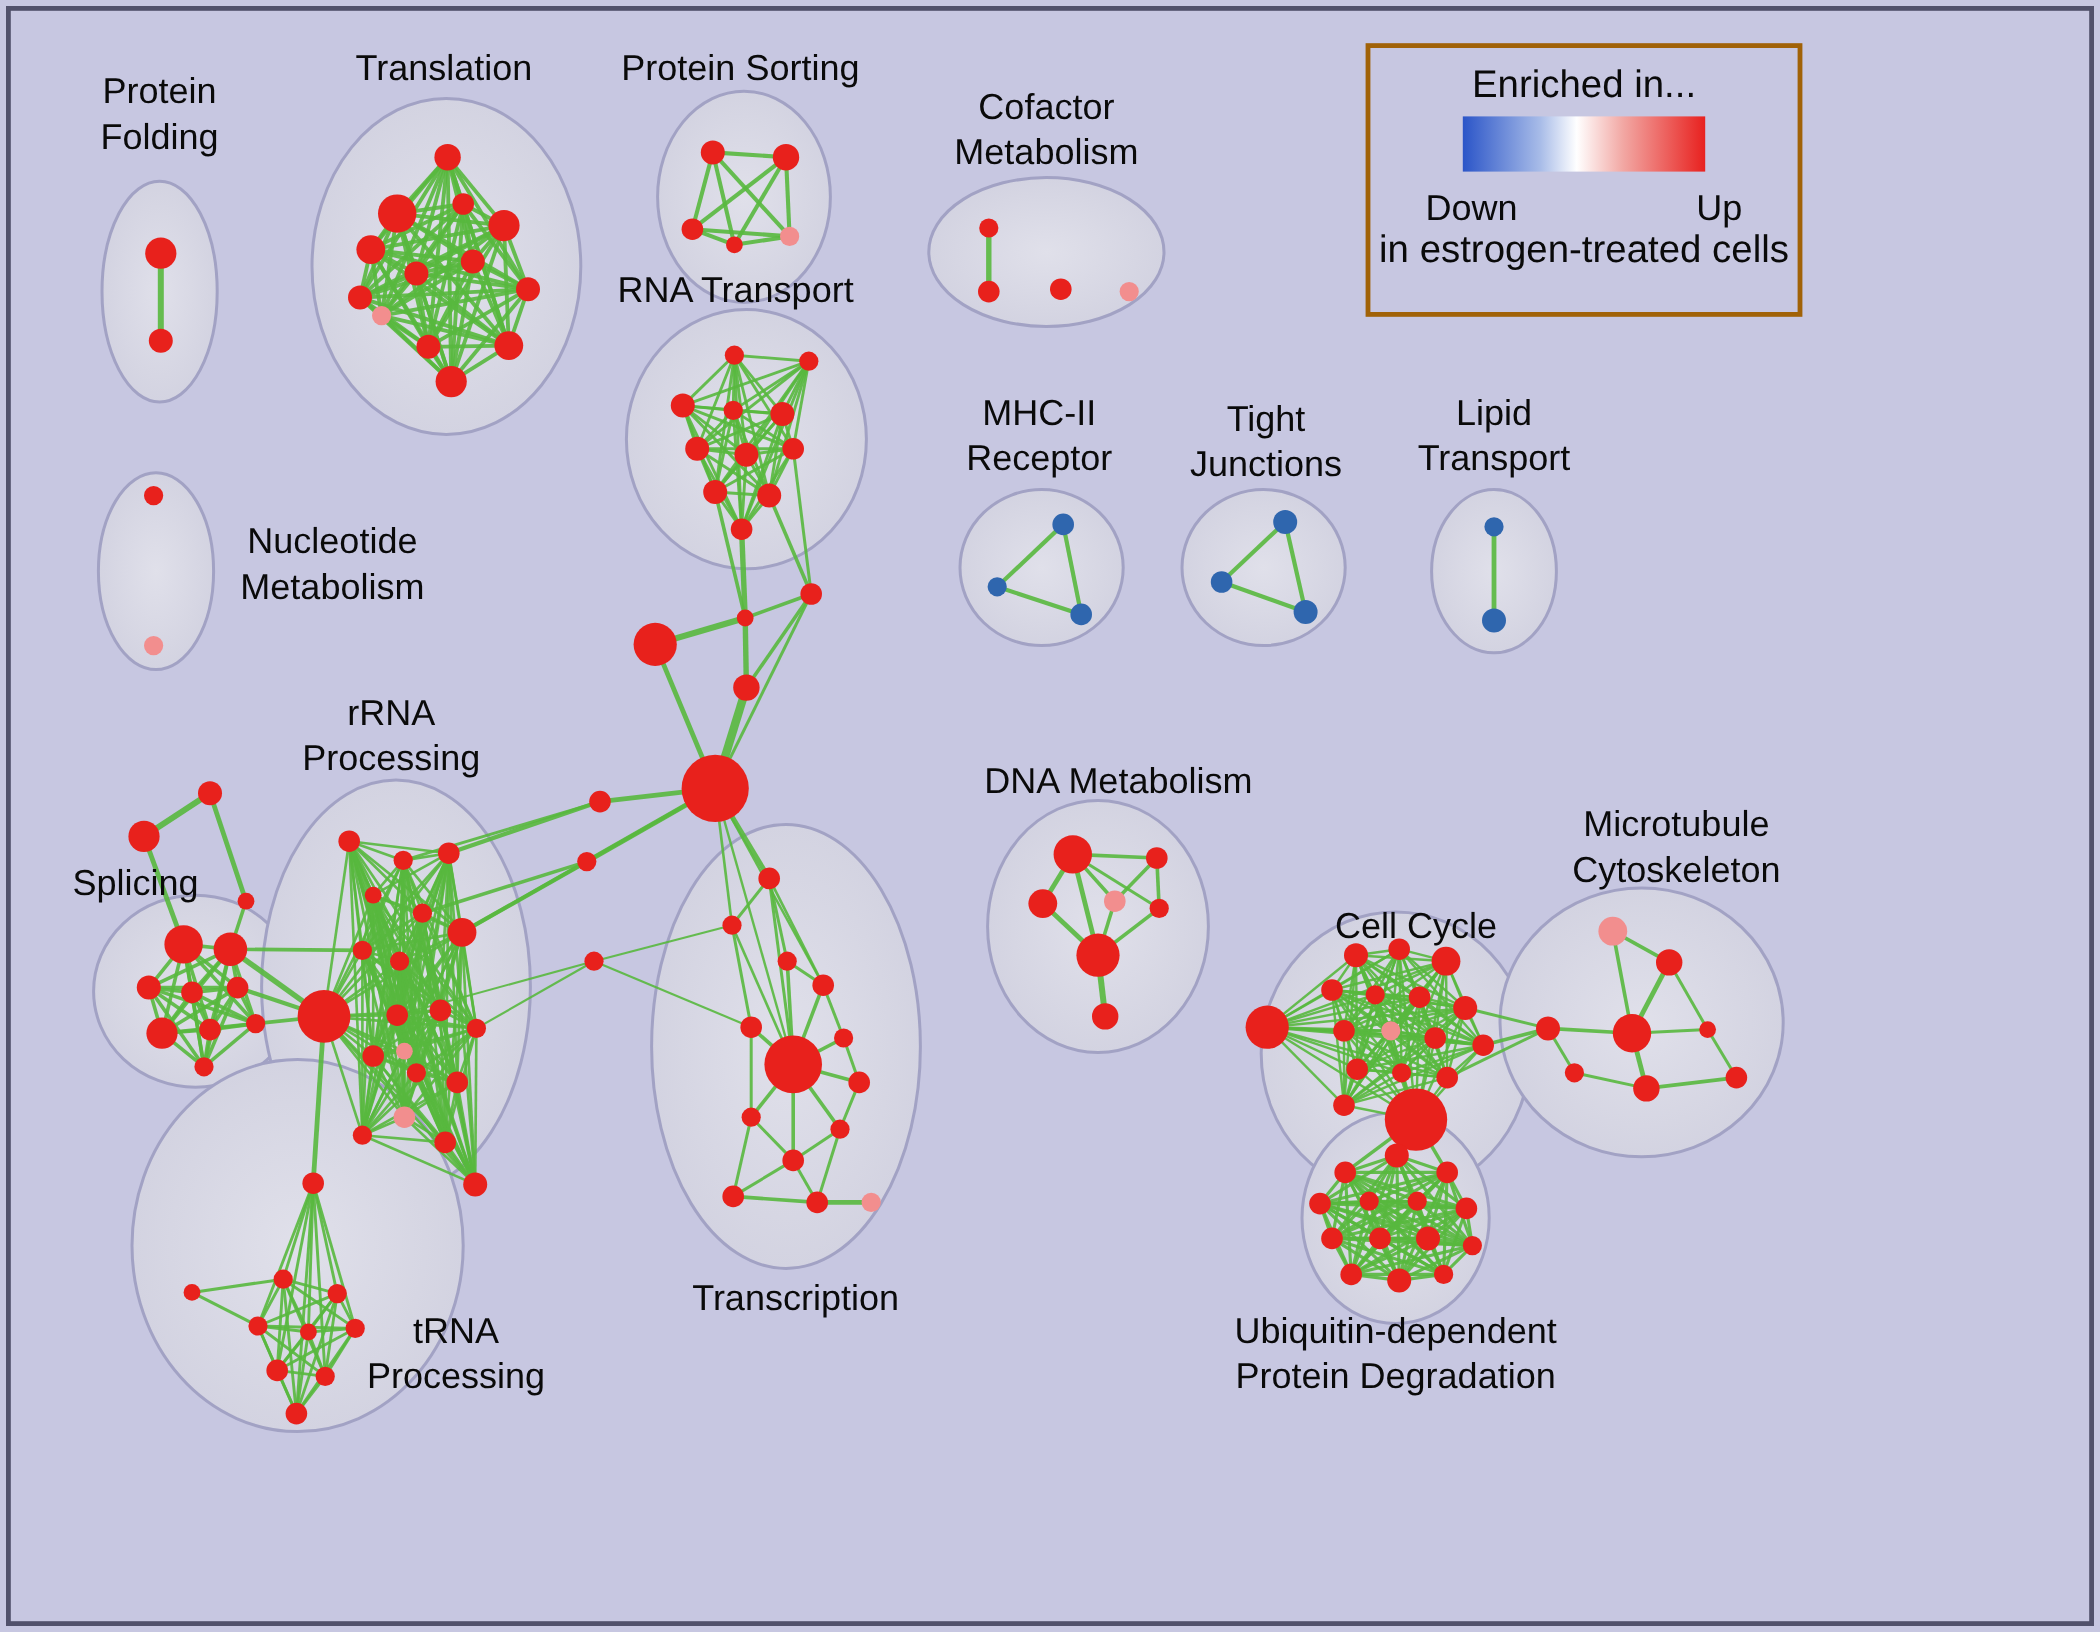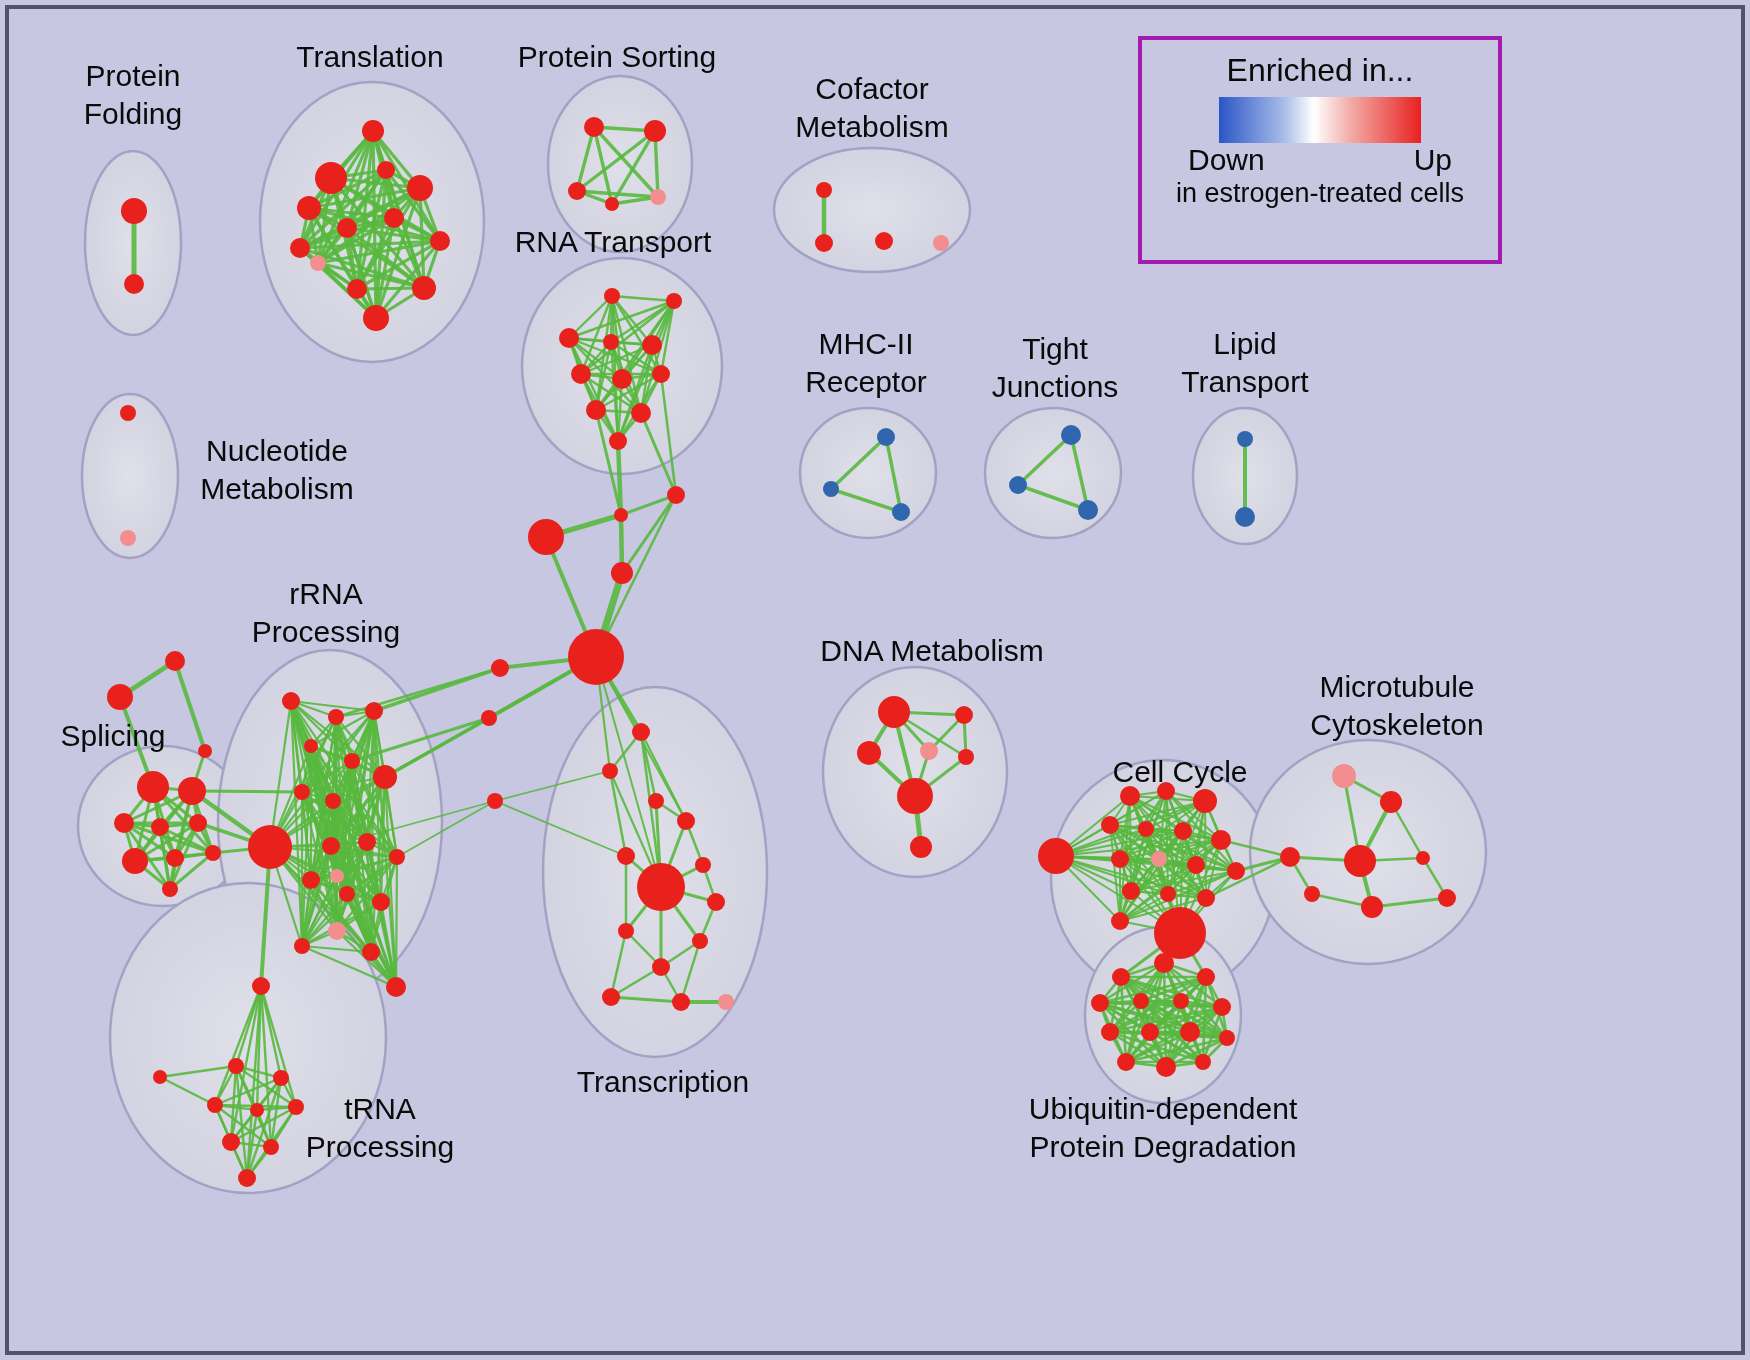--- a/index.html
+++ b/index.html
@@ -18,43 +18,43 @@
   }
   svg#network {
     position: absolute; left: 0; top: 0;
     font-family: "Liberation Sans", sans-serif;
   }
   .legend {
     position: absolute;
     left: 1138px; top: 36px;
     width: 364px; height: 228px;
     box-sizing: border-box;
-    border: 4px solid #a21caf;
+    border: 4px solid #a16207;
     background: #c7c7e1;
     text-align: center;
     z-index: 6;
     color: #0a0a0a;
   }
   .legend-title {
     font-size: 32px;
     margin-top: 12px;
   }
   .legend-bar {
     width: 202px; height: 46px;
     margin: 8px auto 0 auto;
   }
   .legend-ends {
     display: flex;
     justify-content: space-between;
     padding: 0 46px;
     font-size: 30px;
-    margin-top: 0;
+    margin-top: 14px;
   }
   .legend-caption {
-    font-size: 27px;
+    font-size: 32px;
     line-height: 33px;
   }
 </style>
 </head>
 <body>
 
 <div class="frame"></div>
 
 <svg id="network" width="1750" height="1360" viewBox="0 0 1750 1360">
     <defs>

